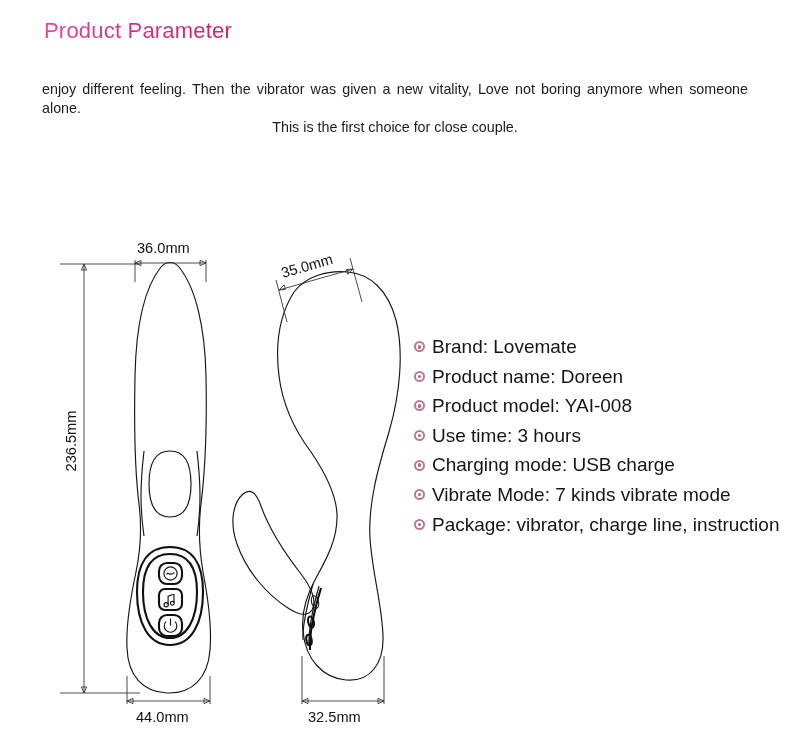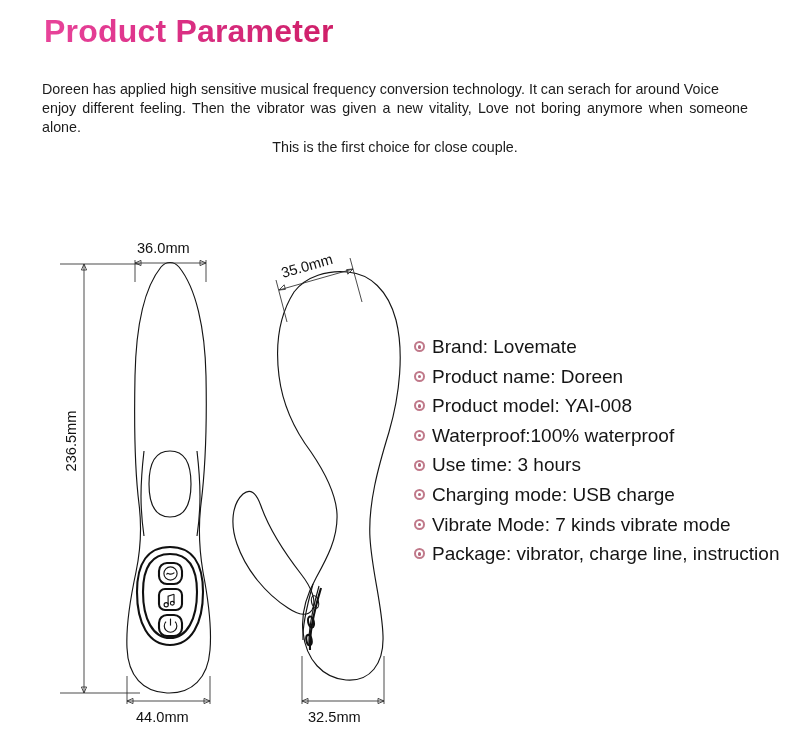--- a/index.html
+++ b/index.html
@@ -16,22 +16,22 @@
     font-family: "Liberation Sans", sans-serif;
     color: #1a1a1a;
     -webkit-font-smoothing: antialiased;
   }
 
   
   .page-title {
     position: absolute;
     left: 44px;
     top: 10px;
-    font-size: 32px;
-    font-weight: 700;
+    font-size: 22px;
+    font-weight: 400;
     letter-spacing: 0.2px;
     line-height: 42px;
     white-space: nowrap;
     background: linear-gradient(90deg, #e8449a 0%, #e0378e 28%, #d62a7c 62%, #cf1f68 100%);
     -webkit-background-clip: text;
     background-clip: text;
     color: transparent;
     -webkit-text-fill-color: transparent;
   }
 
@@ -105,21 +105,20 @@
     background: #b5677c;
   }
   .spec-text { flex: 1 1 auto; }
 </style>
 </head>
 <body>
 
 <div class="page-title">Product Parameter</div>
 
 <div class="intro-paragraph">
-  <div>Doreen has applied high sensitive musical frequency conversion technology.  It  can  serach  for  around  Voice</div>
   <div>enjoy different feeling. Then the vibrator was given a new vitality, Love not boring anymore when someone alone.</div>
   <div class="lastline">This is the first choice for close couple.</div>
 </div>
 
 <div class="drawing">
   <svg width="390" height="490" viewBox="0 0 390 490" xmlns="http://www.w3.org/2000/svg">
     <defs>
       <style>
         .ln  { fill:none; stroke:#151515; stroke-width:1.15; }
         .dim { fill:none; stroke:#2a2a2a; stroke-width:0.85; }
@@ -259,24 +258,20 @@
   <li class="spec-item">
     <span class="spec-bullet"></span>
     <span class="spec-text">Product name: Doreen</span>
   </li>
   <li class="spec-item">
     <span class="spec-bullet"></span>
     <span class="spec-text">Product model: YAI-008</span>
   </li>
   <li class="spec-item">
     <span class="spec-bullet"></span>
-    <span class="spec-text">Waterproof:100%  waterproof</span>
-  </li>
-  <li class="spec-item">
-    <span class="spec-bullet"></span>
     <span class="spec-text">Use time: 3 hours</span>
   </li>
   <li class="spec-item">
     <span class="spec-bullet"></span>
     <span class="spec-text">Charging mode: USB charge</span>
   </li>
   <li class="spec-item">
     <span class="spec-bullet"></span>
     <span class="spec-text">Vibrate Mode: 7 kinds vibrate mode</span>
   </li>

